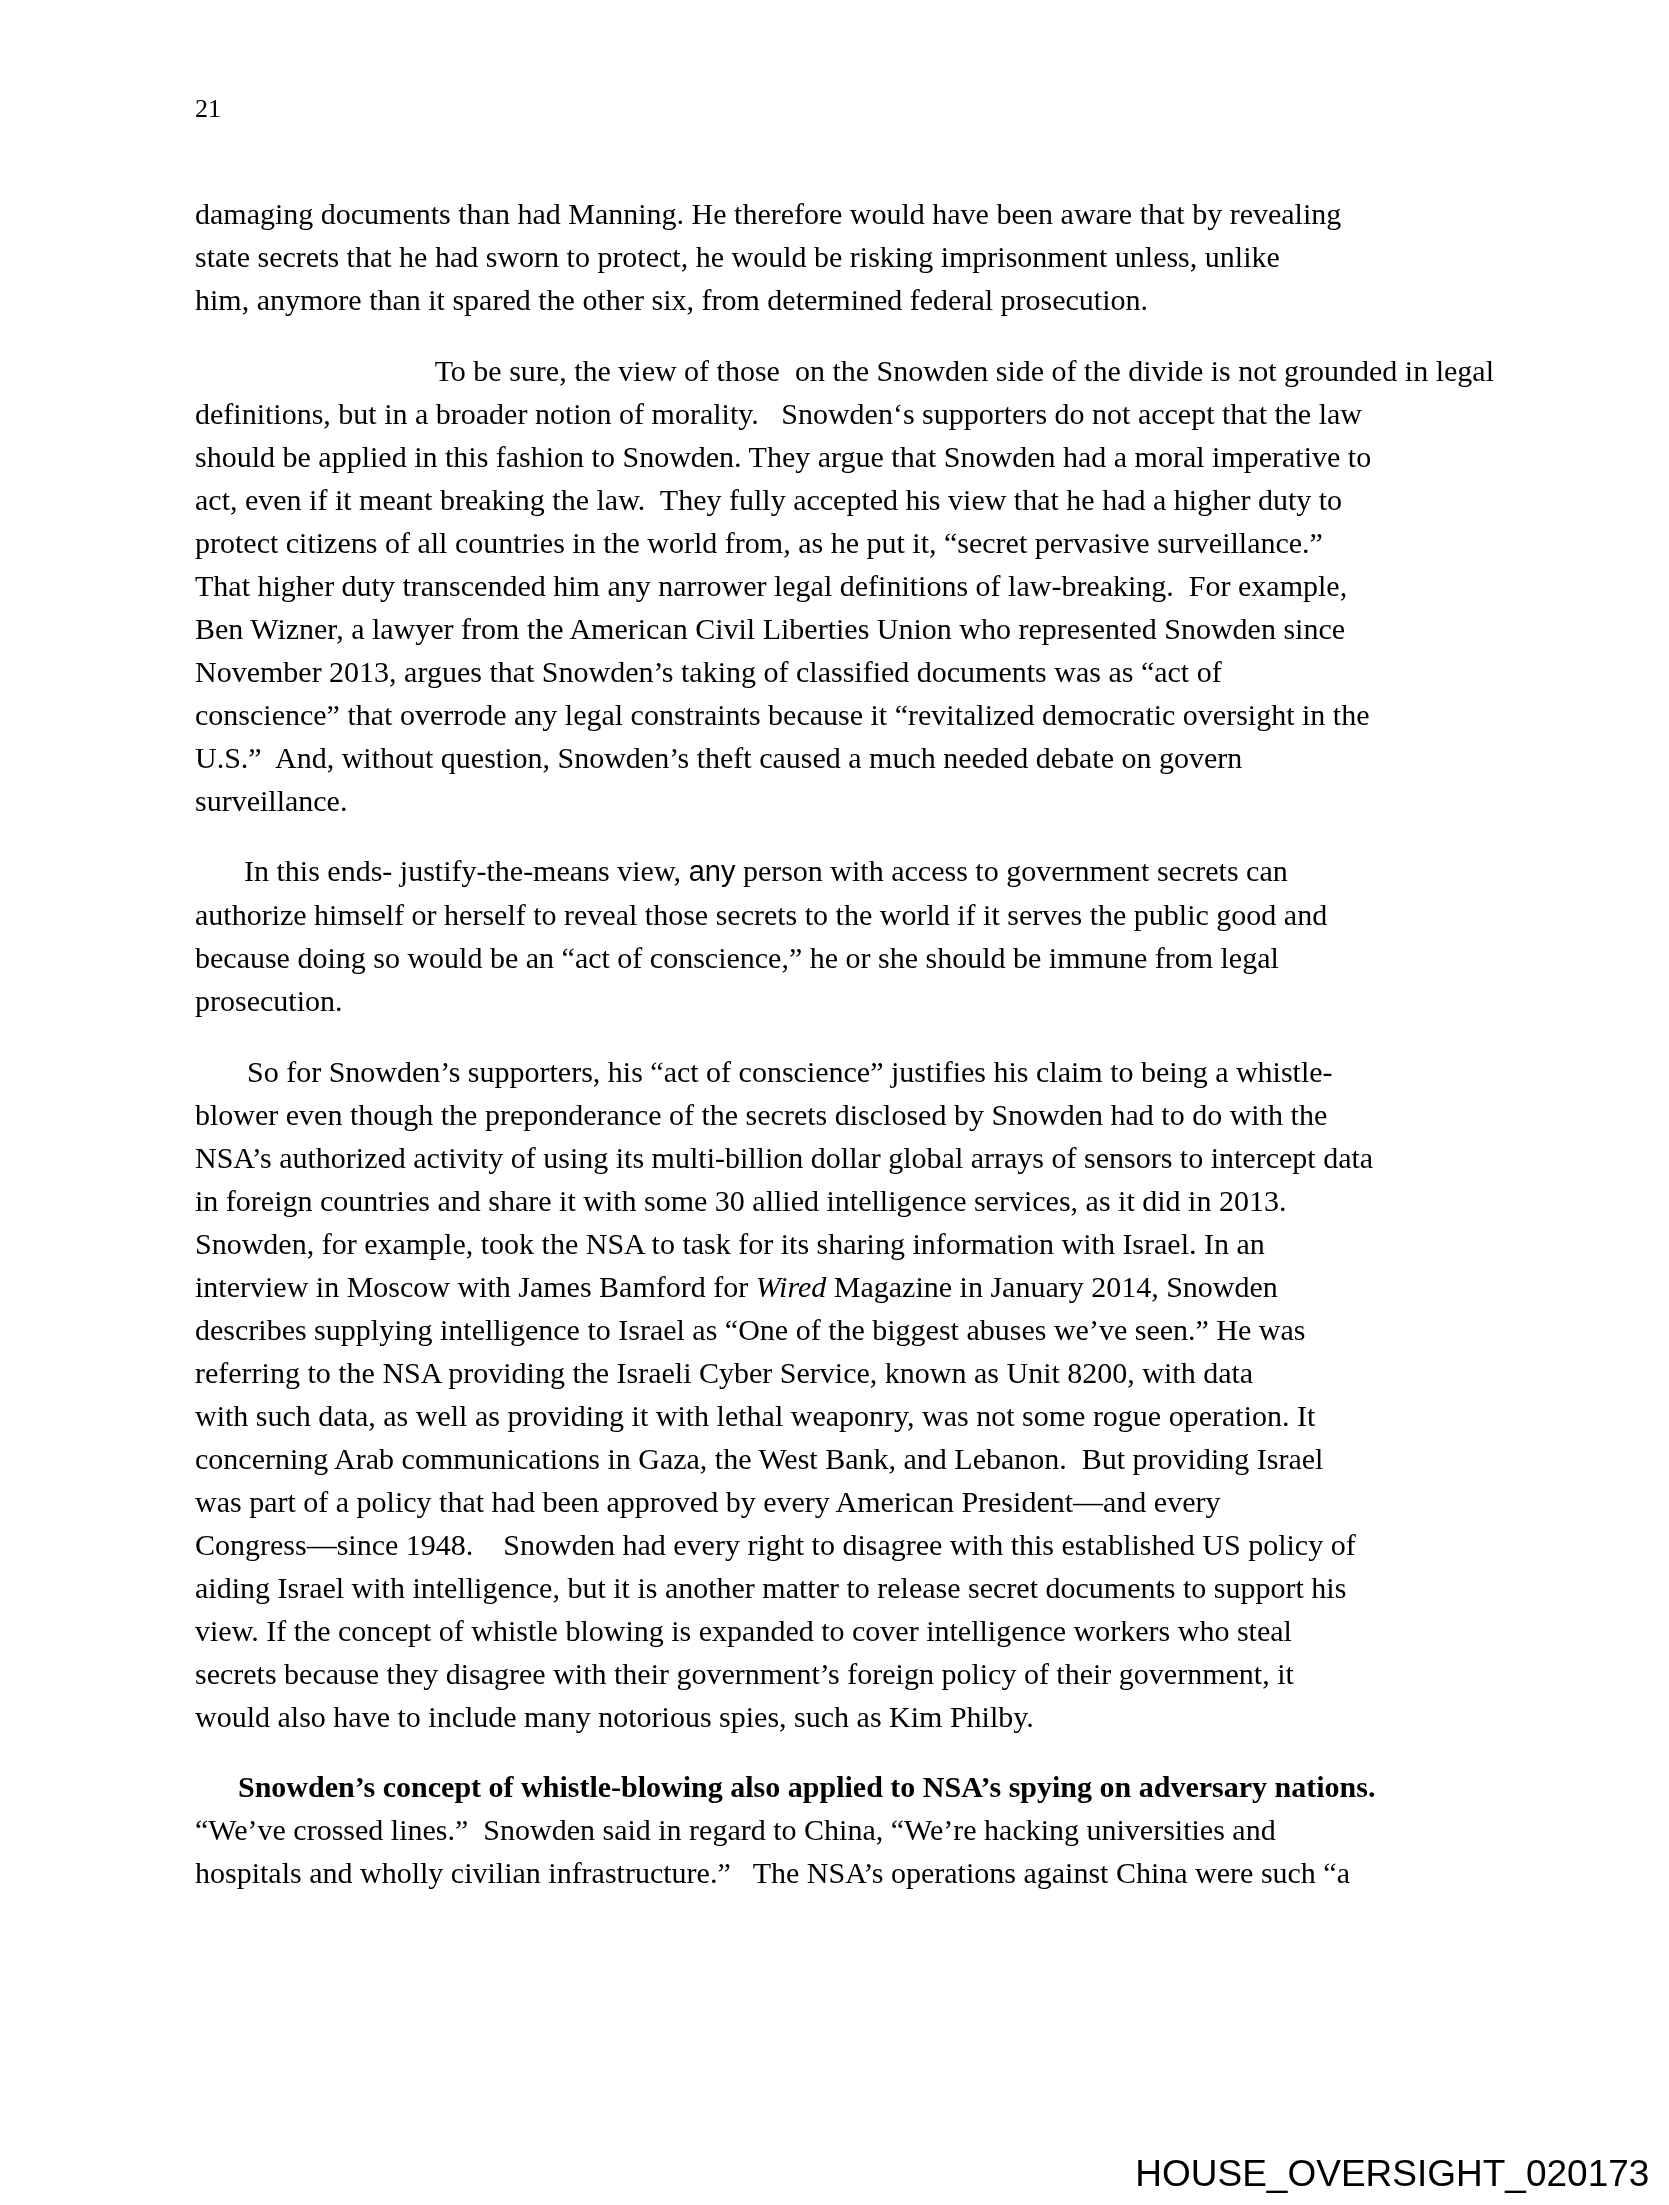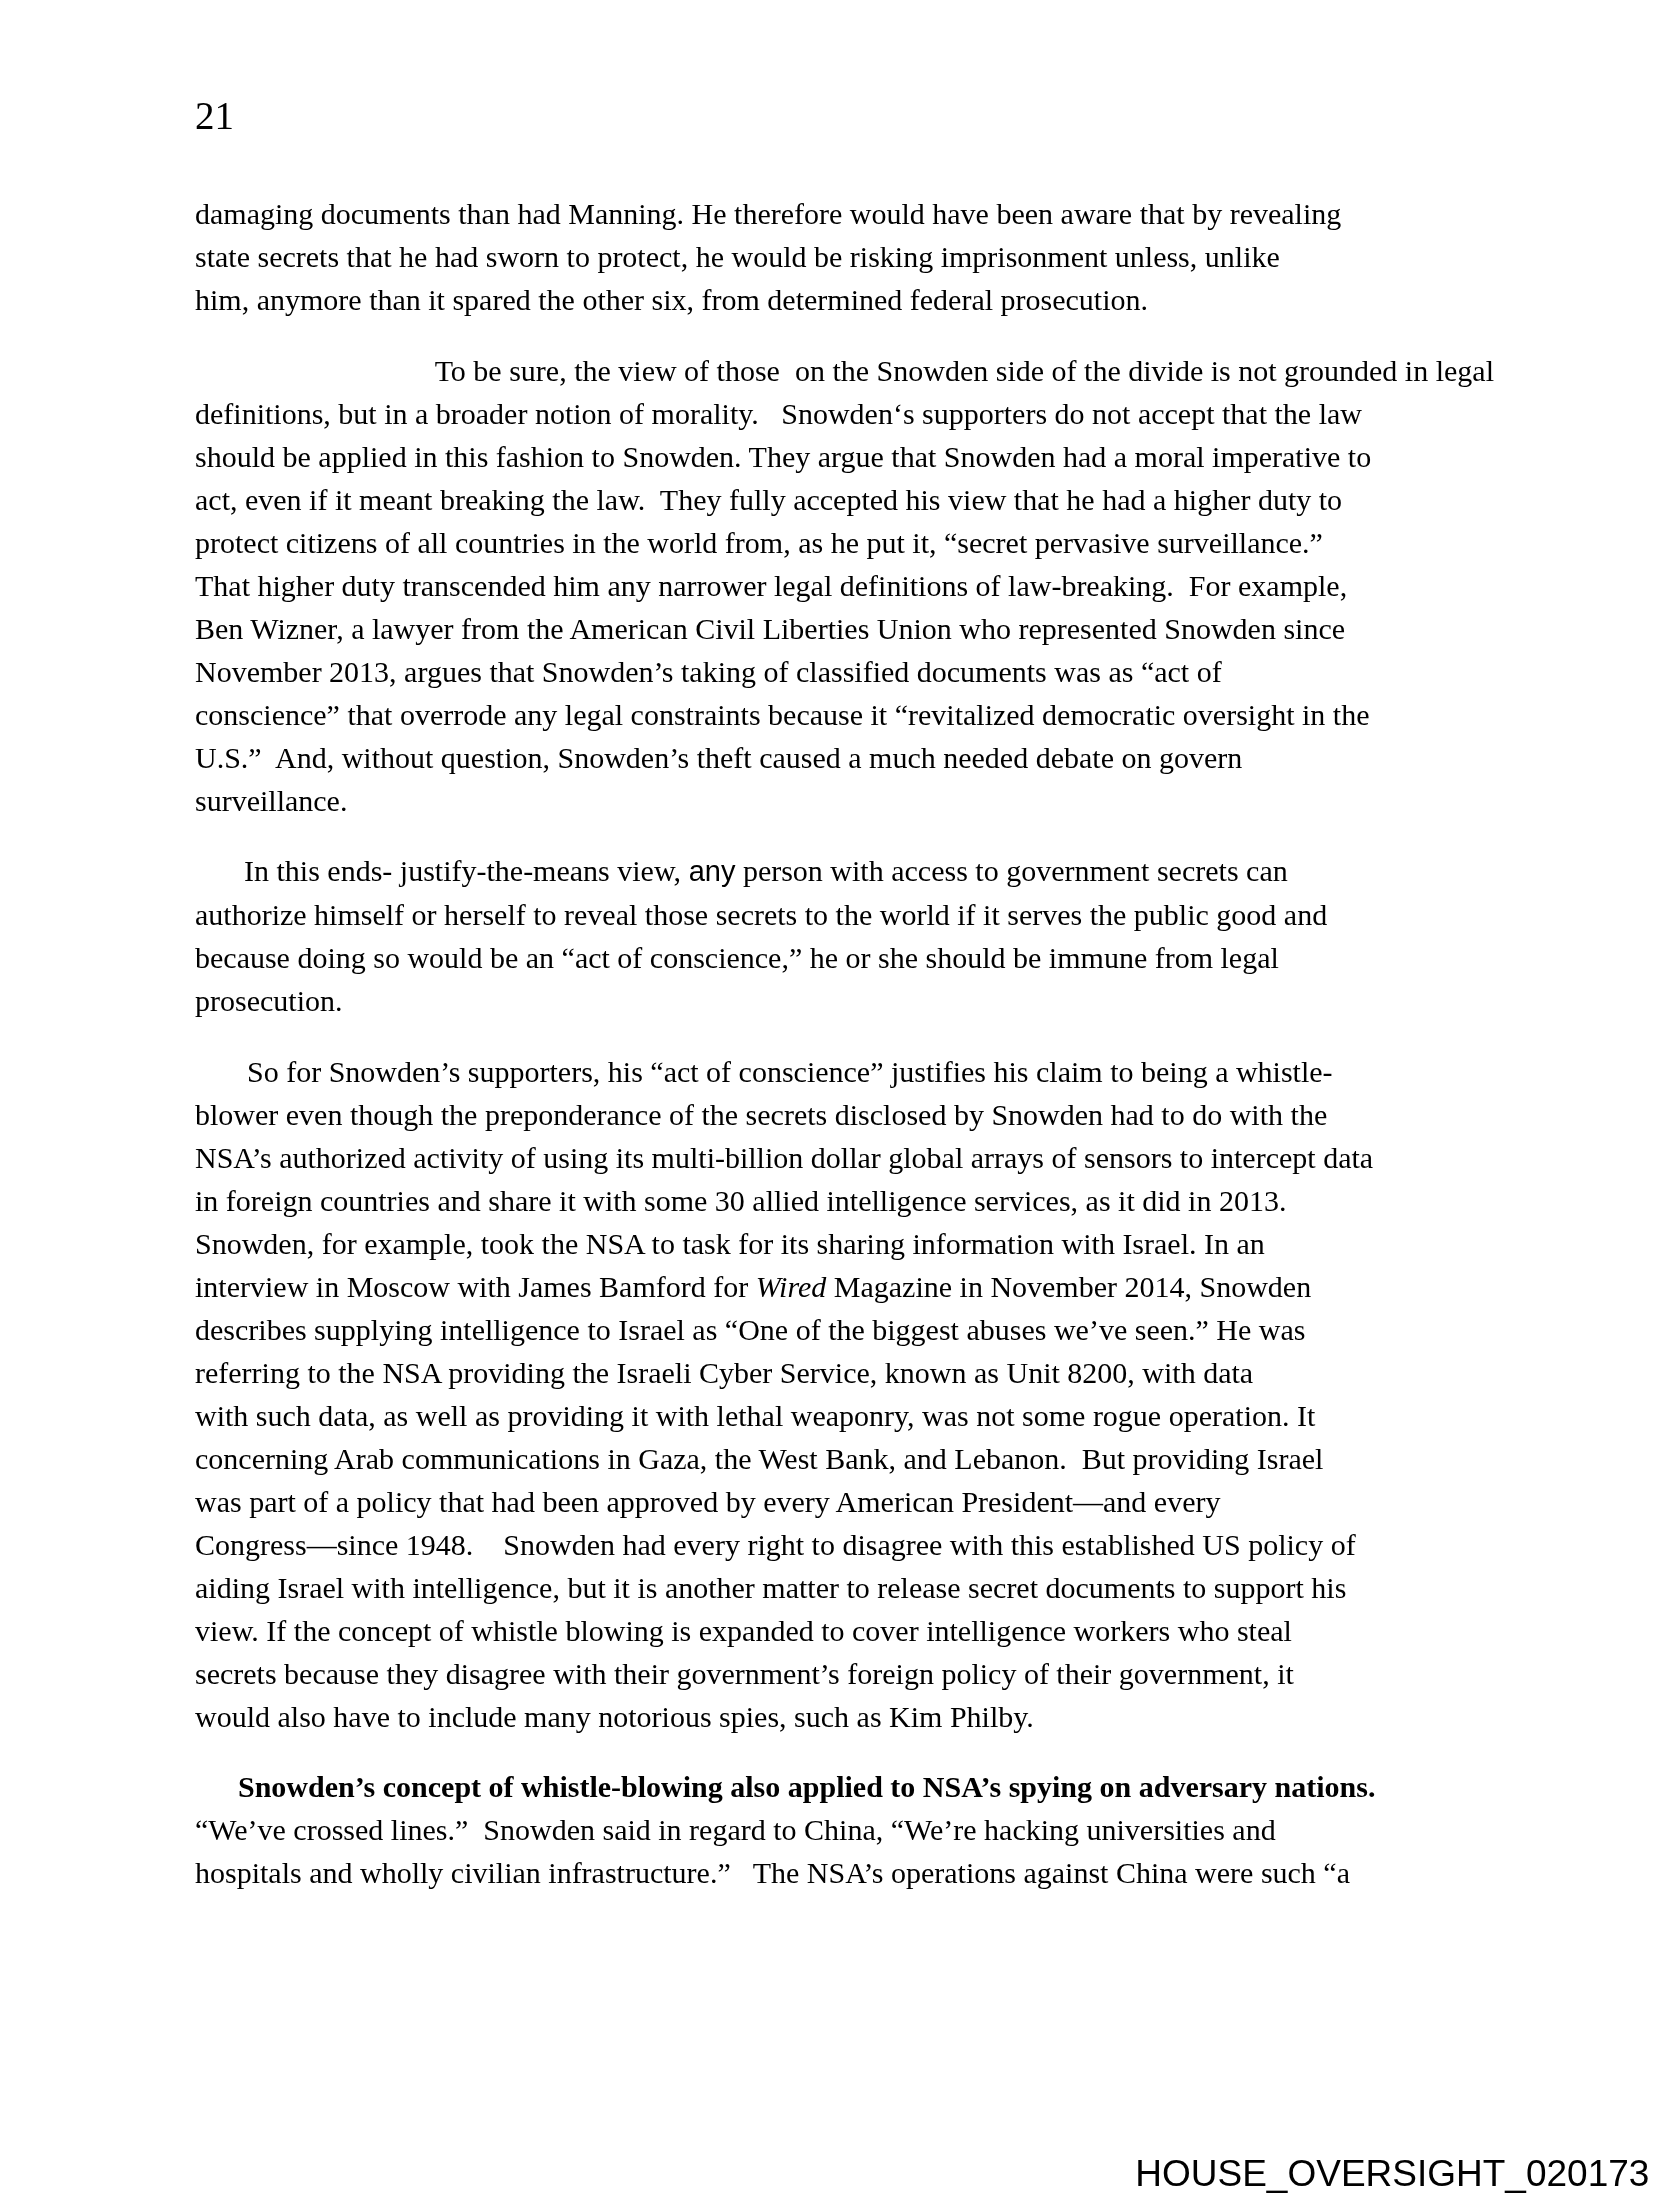--- a/index.html
+++ b/index.html
@@ -12,21 +12,21 @@
     height: 2205px;
     position: relative;
     font-family: "Liberation Serif", serif;
     color: #000000;
     overflow: hidden;
   }
   .page-number {
     position: absolute;
     left: 195px;
     top: 96px;
-    font-size: 39px;
+    font-size: 26px;
     line-height: 1;
   }
   .document-body {
     position: absolute;
     left: 195px;
     top: 192px;
     width: 1299px;
   }
   .paragraph {
     margin: 0 0 27.5px 0;
@@ -81,21 +81,21 @@
       <div class="line"><span>authorize himself or herself to reveal those secrets to the world if it serves the public good and</span></div>
       <div class="line"><span>because doing so would be an “act of conscience,” he or she should be immune from legal</span></div>
       <div class="line"><span>prosecution.</span></div>
     </div>
     <div class="paragraph">
       <div class="line" style="padding-left: 52px;"><span>So for Snowden’s supporters, his “act of conscience” justifies his claim to being a whistle-</span></div>
       <div class="line"><span>blower even though the preponderance of the secrets disclosed by Snowden had to do with the</span></div>
       <div class="line"><span>NSA’s authorized activity of using its multi-billion dollar global arrays of sensors to intercept data</span></div>
       <div class="line"><span>in foreign countries and share it with some 30 allied intelligence services, as it did in 2013.</span></div>
       <div class="line"><span>Snowden, for example, took the NSA to task for its sharing information with Israel. In an</span></div>
-      <div class="line"><span>interview in Moscow with James Bamford for </span><span class="seg-italic">Wired</span><span> Magazine in November 2014, Snowden</span></div>
+      <div class="line"><span>interview in Moscow with James Bamford for </span><span class="seg-italic">Wired</span><span> Magazine in January 2014, Snowden</span></div>
       <div class="line"><span>describes supplying intelligence to Israel as “One of the biggest abuses we’ve seen.” He was</span></div>
       <div class="line"><span>referring to the NSA providing the Israeli Cyber Service, known as Unit 8200, with data</span></div>
       <div class="line"><span>with such data, as well as providing it with lethal weaponry, was not some rogue operation. It</span></div>
       <div class="line"><span>concerning Arab communications in Gaza, the West Bank, and Lebanon.  But providing Israel</span></div>
       <div class="line"><span>was part of a policy that had been approved by every American President—and every</span></div>
       <div class="line"><span>Congress—since 1948.    Snowden had every right to disagree with this established US policy of</span></div>
       <div class="line"><span>aiding Israel with intelligence, but it is another matter to release secret documents to support his</span></div>
       <div class="line"><span>view. If the concept of whistle blowing is expanded to cover intelligence workers who steal</span></div>
       <div class="line"><span>secrets because they disagree with their government’s foreign policy of their government, it</span></div>
       <div class="line"><span>would also have to include many notorious spies, such as Kim Philby.</span></div>

